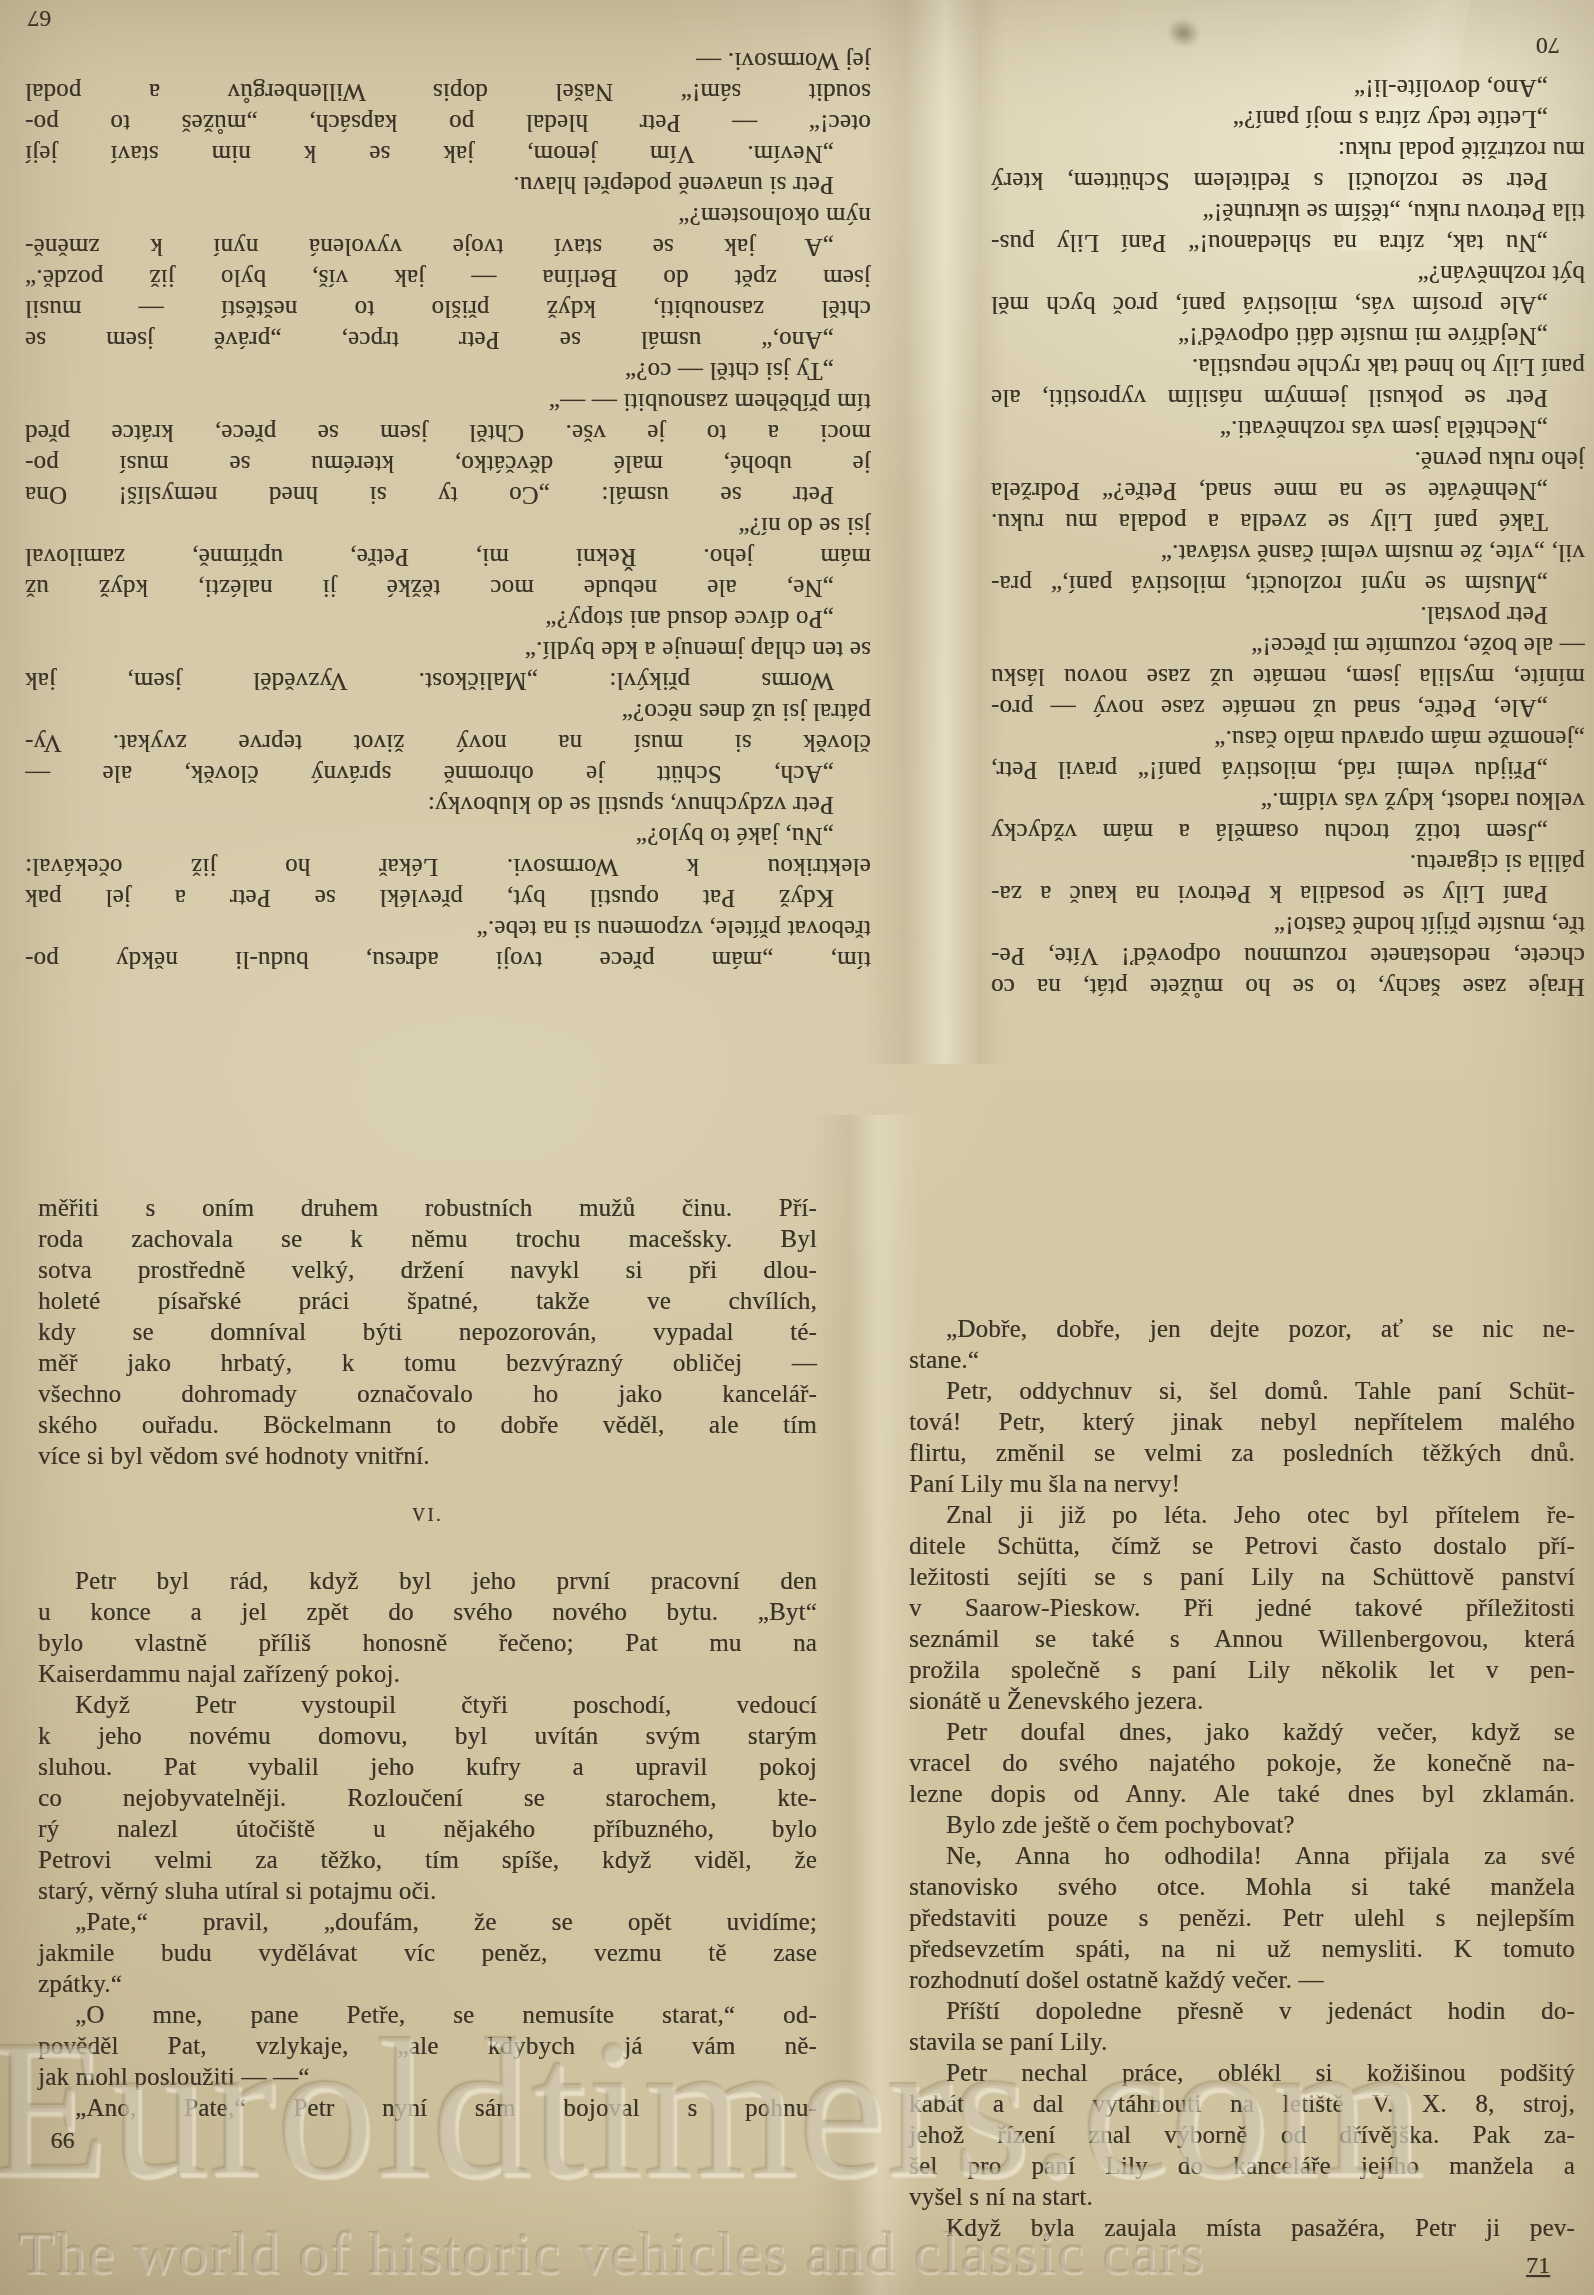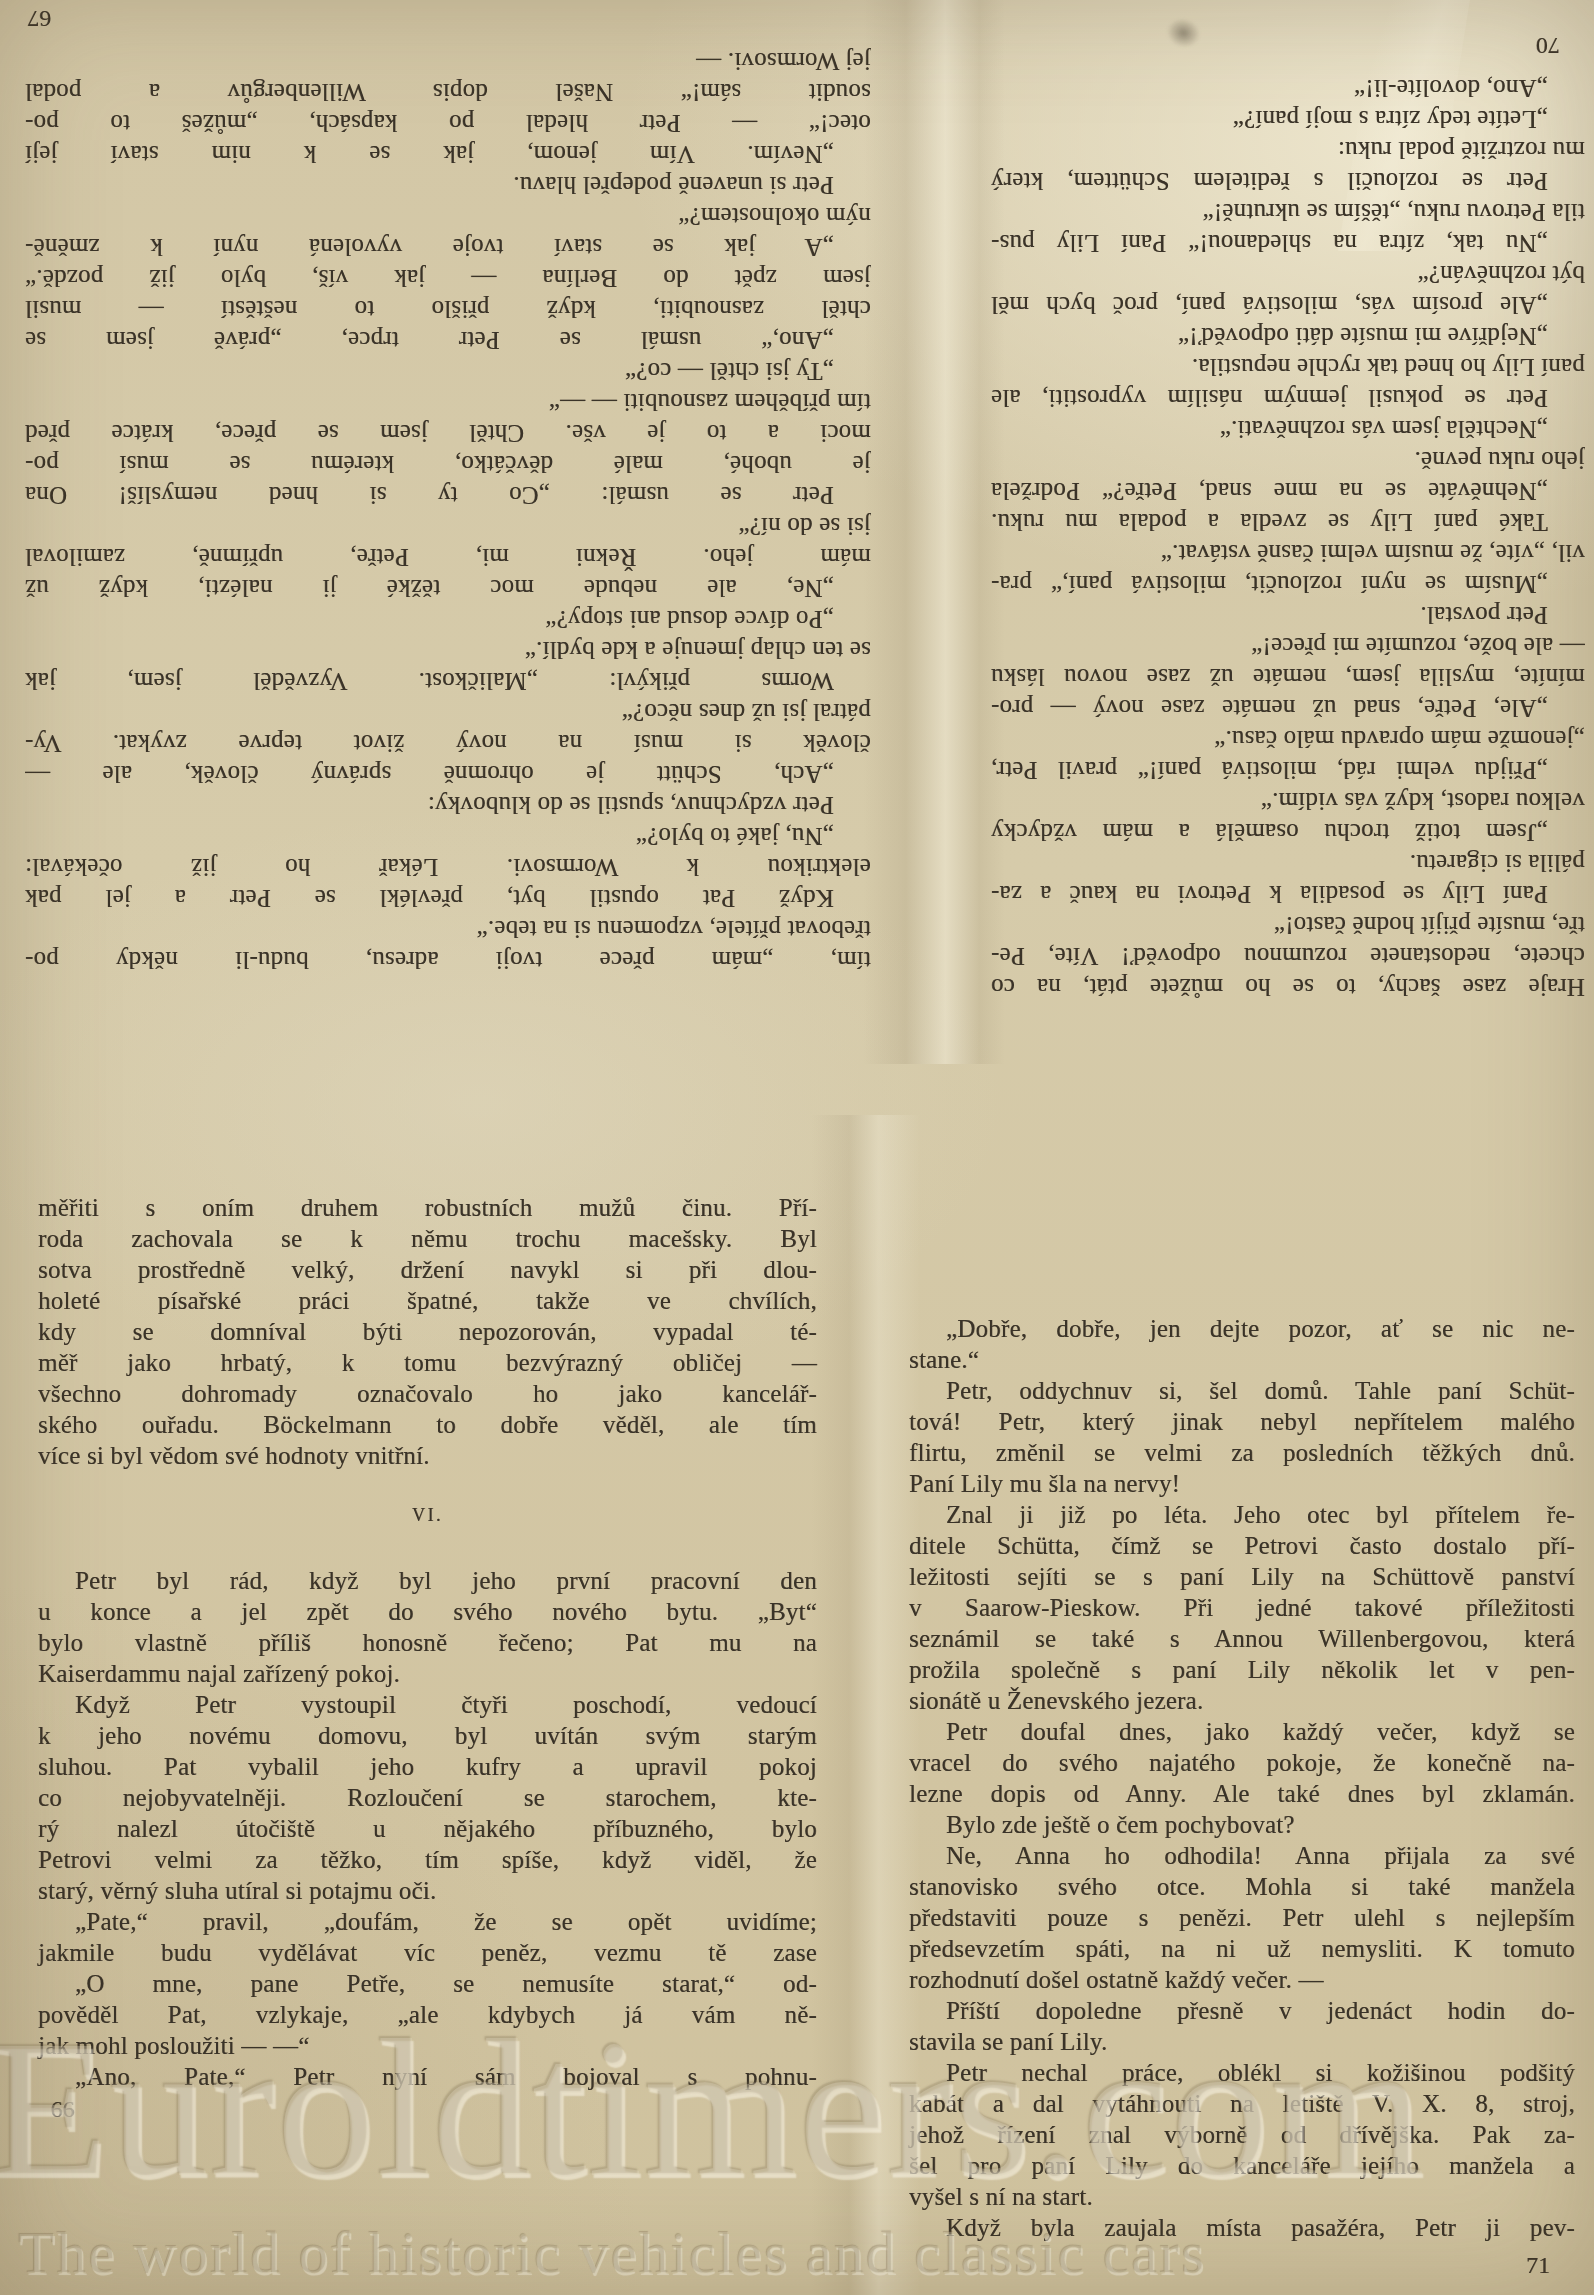--- a/index.html
+++ b/index.html
@@ -45,21 +45,21 @@
   .para.ind .line:first-child{text-indent:37px;}
   .chapter-heading{
     font-size:18px;line-height:31px;letter-spacing:2.5px;text-align:center;
     margin:28.5px 0 34px;text-shadow:0.4px 0.3px 0.4px rgba(56,46,34,0.55);
   }
   .page-number{font-size:24px;line-height:31px;margin-top:11.7px;
     text-shadow:0.4px 0.3px 0.4px rgba(56,46,34,0.55);}
   .num-right{text-align:right;padding-right:2.5px;}
   .num-left{text-align:left;padding-left:25px;}
   .num-left66{text-align:left;padding-left:12.6px;margin-top:2px;}
-  .num-right71{text-align:right;padding-right:25px;margin-top:6.7px;}
+  .num-right71{text-align:right;padding-right:25px;margin-top:6.7px;text-decoration:underline;}
 
   .wm-big{
     position:absolute;left:-11.7px;top:2010px;width:1643px;white-space:nowrap;
     font-size:198px;line-height:1;letter-spacing:0.8px;
     color:rgba(226,218,194,0.34);
     text-shadow:-1.7px -1.7px 1.7px rgba(112,97,68,0.28), 1.7px 2.5px 1.7px rgba(255,252,240,0.5);
     pointer-events:none;
   }
   .wm-tag{
     position:absolute;left:18.4px;top:2223px;width:1559px;white-space:nowrap;
@@ -241,20 +241,21 @@
           <div class="line fill">k jeho novému domovu, byl uvítán svým starým</div>
           <div class="line fill">sluhou. Pat vybalil jeho kufry a upravil pokoj</div>
           <div class="line fill">co nejobyvatelněji. Rozloučení se starochem, kte-</div>
           <div class="line fill">rý nalezl útočiště u nějakého příbuzného, bylo</div>
           <div class="line fill">Petrovi velmi za těžko, tím spíše, když viděl, že</div>
           <div class="line">starý, věrný sluha utíral si potajmu oči.</div>
         </div>
         <div class="para ind">
           <div class="line fill">„Pate,“ pravil, „doufám, že se opět uvidíme;</div>
           <div class="line fill">jakmile budu vydělávat víc peněz, vezmu tě zase</div>
+          <div class="line">zpátky.“</div>
         </div>
         <div class="para ind">
           <div class="line fill">„O mne, pane Petře, se nemusíte starat,“ od-</div>
           <div class="line fill">pověděl Pat, vzlykaje, „ale kdybych já vám ně-</div>
           <div class="line">jak mohl posloužiti — —“</div>
         </div>
         <div class="para ind">
           <div class="line fill">„Ano, Pate,“ Petr nyní sám bojoval s pohnu-</div>
         </div>
       </div>

